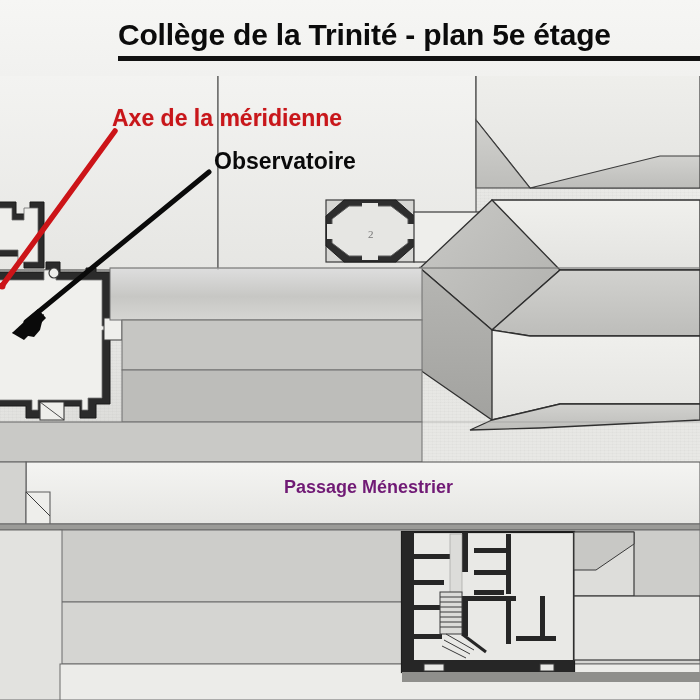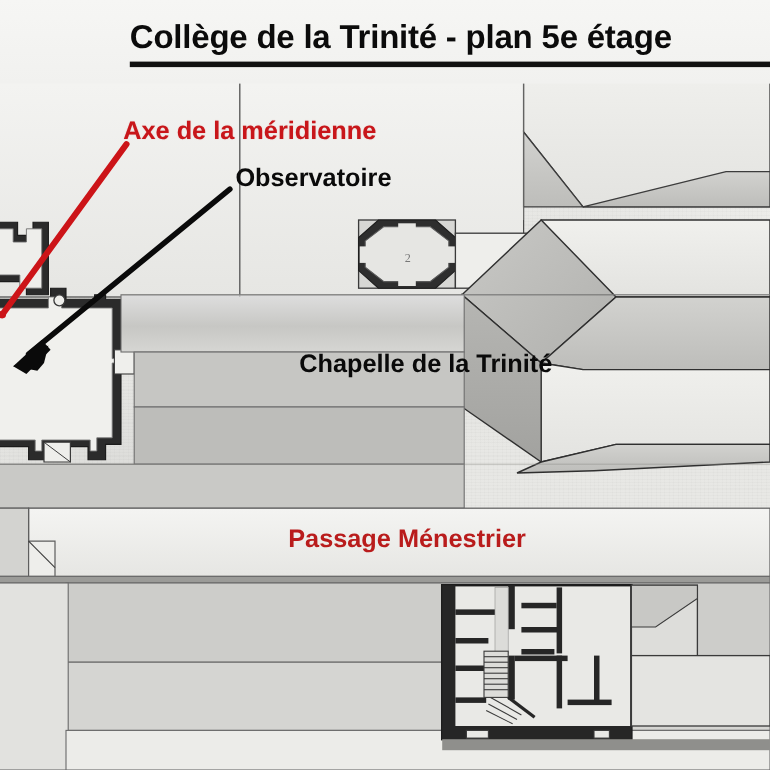--- a/index.html
+++ b/index.html
@@ -84,23 +84,23 @@
     left: 214px; top: 150px;
     font-size: 23px;
     color: #0a0a0a;
   }
   .lbl-chapelle {
     left: 272px; top: 319px;
     font-size: 23px;
     color: #0a0a0a;
   }
   .lbl-passage {
-    left: 262px; top: 478px;
-    font-size: 23px;
-    color: #b91c1c;
+    left: 284px; top: 478px;
+    font-size: 18px;
+    color: #701a75;
   }
 
   svg.overlay { position: absolute; inset: 0; width: 700px; height: 700px; }
   svg.plan-svg { position: absolute; inset: 0; width: 700px; height: 700px; }
 </style>
 </head>
 <body>
 
 <div id="page">
 
@@ -286,16 +286,15 @@
 
     <g>
       <line x1="209" y1="172" x2="26" y2="322" stroke="#0a0a0a" stroke-width="5" stroke-linecap="round"></line>
       <polygon points="12,333 44,314 40,330 34,337" fill="#0a0a0a"></polygon>
       <polygon points="12,333 38,309 46,318 24,340" fill="#0a0a0a"></polygon>
     </g>
   </svg>
 
   <div class="lbl lbl-observatoire">Observatoire</div>
   <div class="lbl lbl-meridienne">Axe de la méridienne</div>
-  <div class="lbl lbl-chapelle">Chapelle de la Trinité</div>
   <div class="lbl lbl-passage">Passage Ménestrier</div>
 
 </div>
 
 </body></html>

